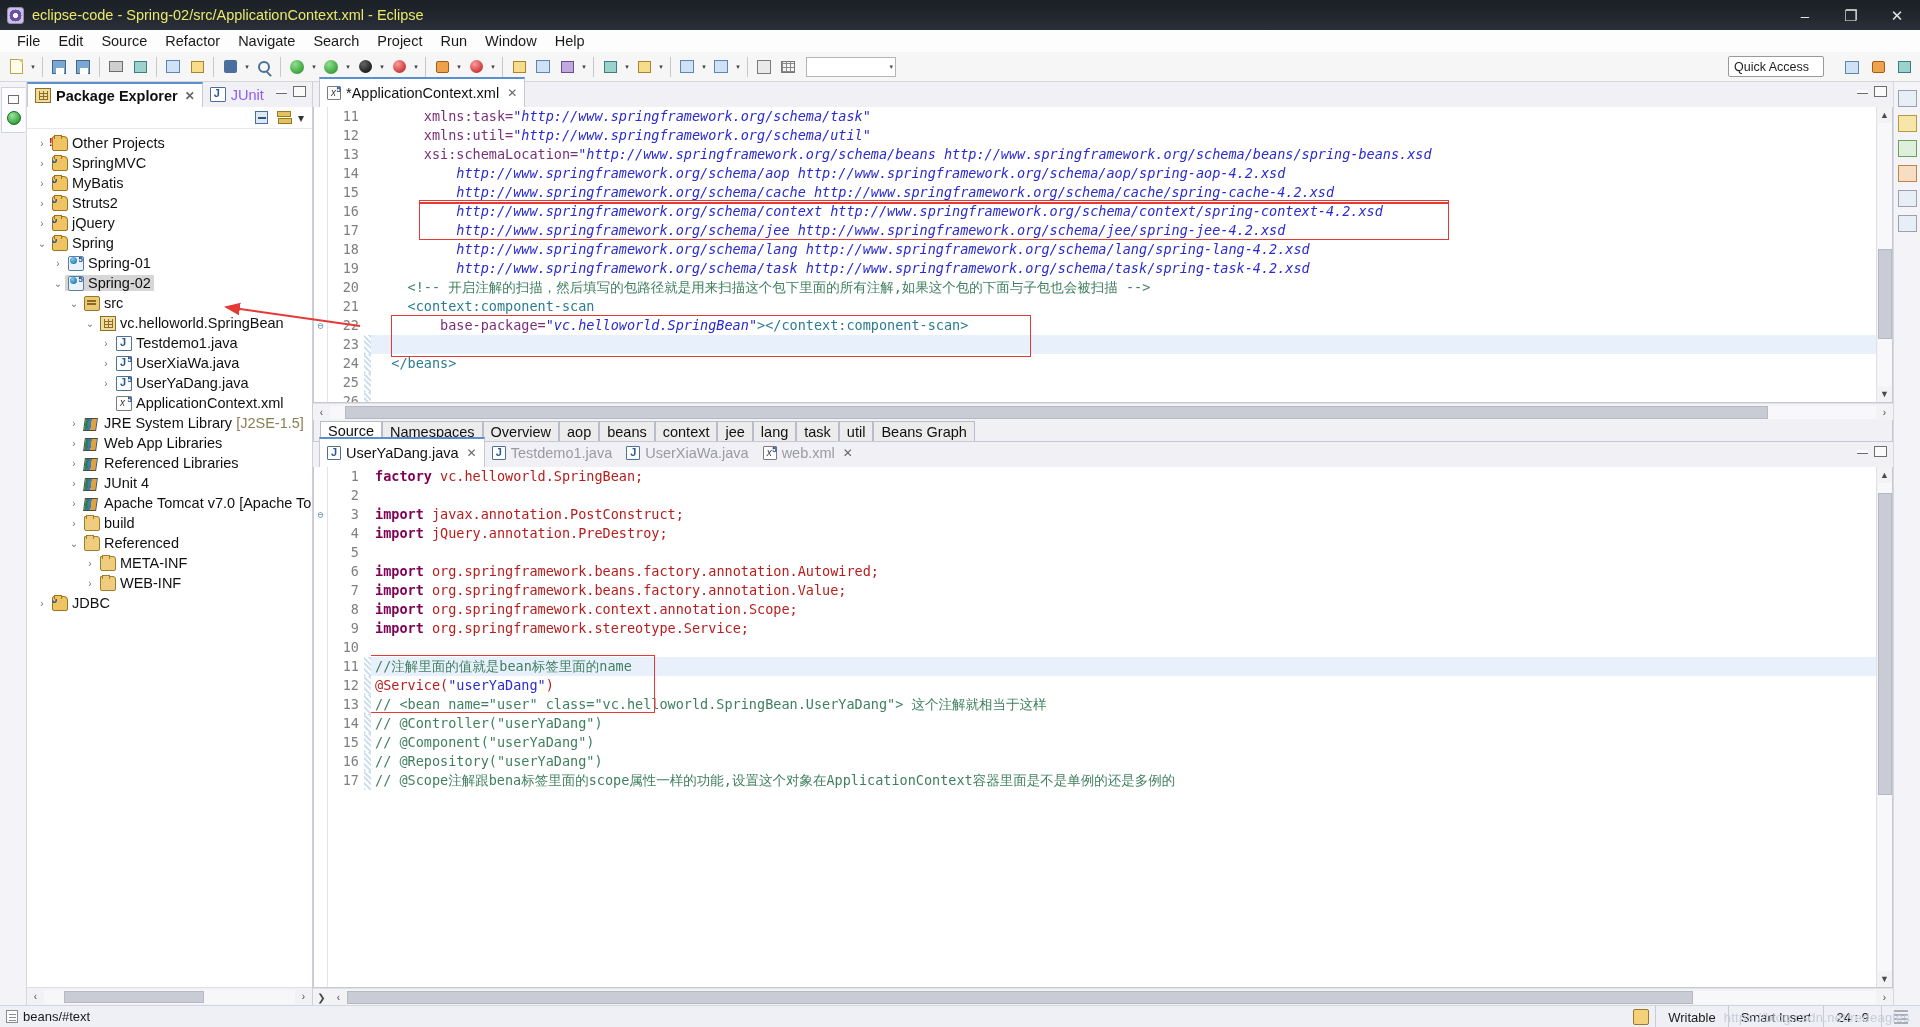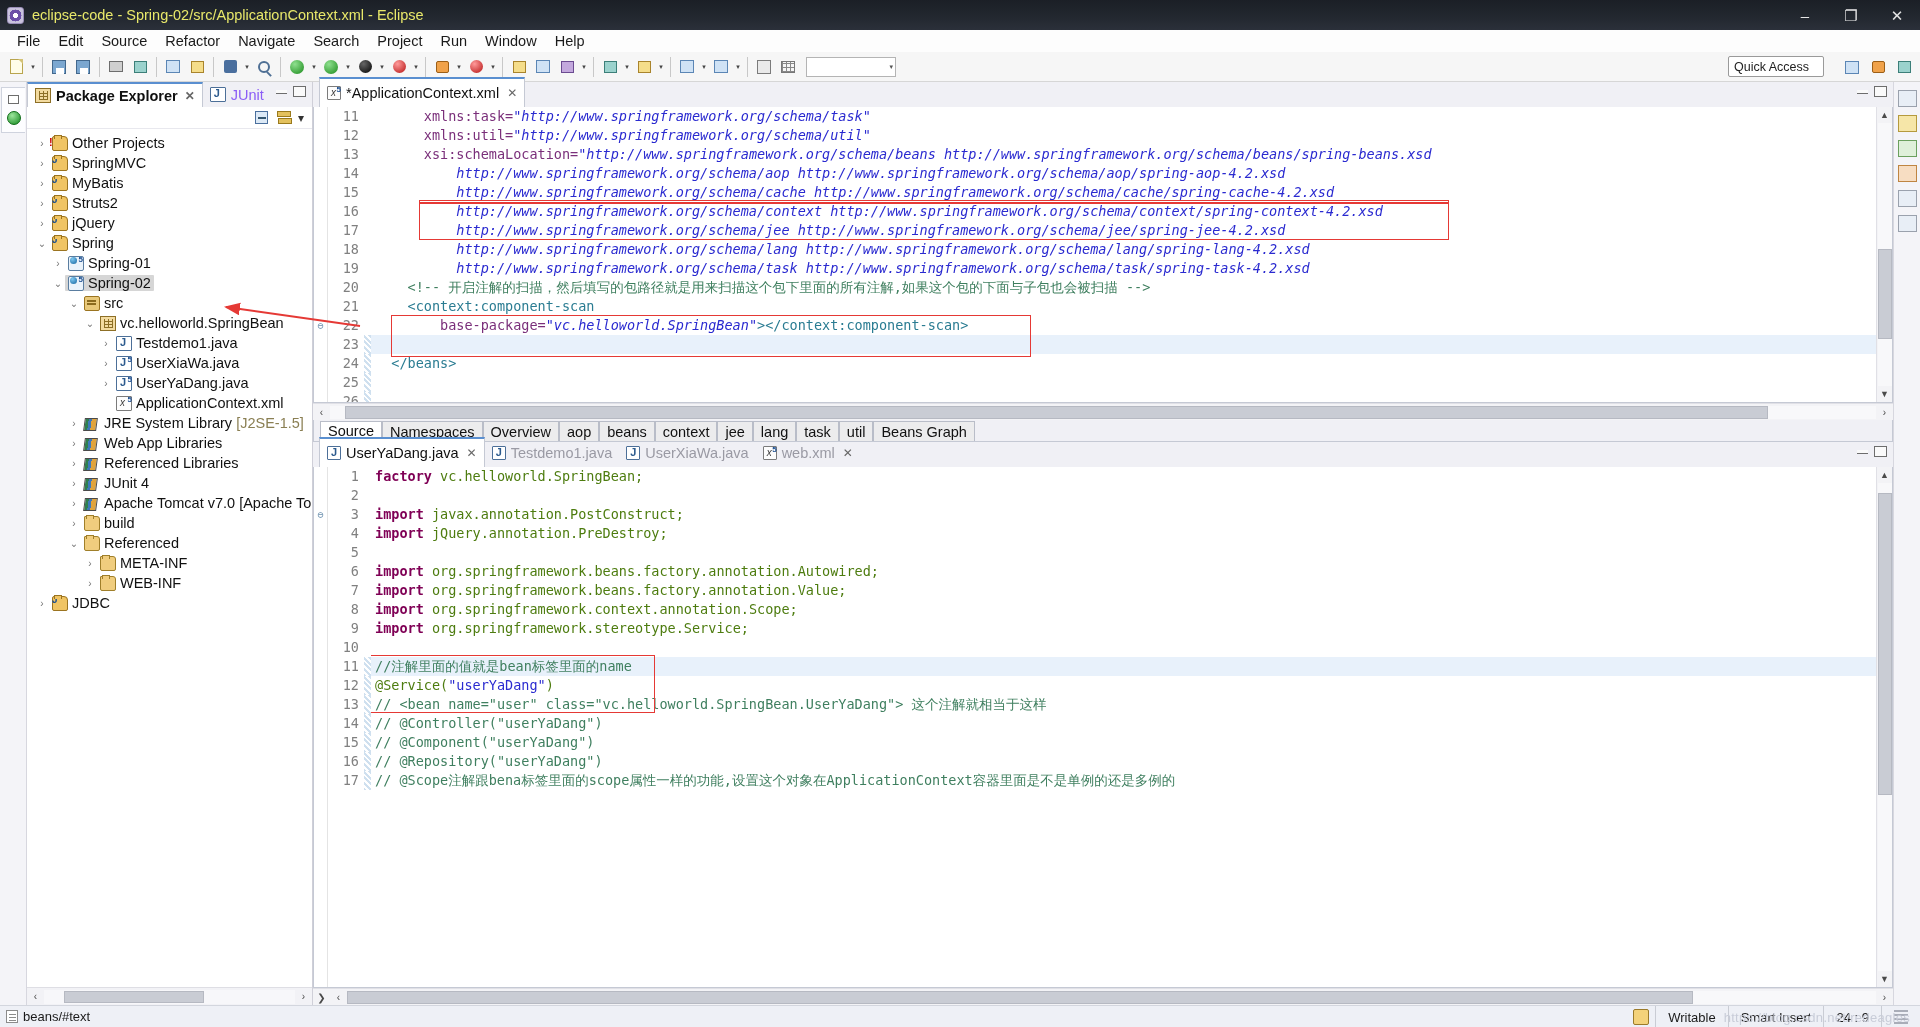--- a/index.html
+++ b/index.html
@@ -274,21 +274,21 @@
   .cl-line { padding-left: 4px; }
   .cl-line.hl { background: #e8f1fb; }
 
   
   .s-url { color: #2a2ad0; font-style: italic; }
   .s-attr { color: #7a2f7a; }
   .s-ctag { color: #2a7c92; }
   .s-str  { color: #2a2ad0; font-style: italic; }
   .s-cmt  { color: #3f7f5f; }
   .s-kw   { color: #7f0055; font-weight: bold; }
-  .s-plain{ color: #4d7c0f; }
+  .s-plain{ color: #b91c1c; }
   .s-strq { color: #2a2ad0; }
 
   
   .annot { position: absolute; border: 1.6px solid #e53935; pointer-events: none; }
   .strike { position: absolute; height: 1.6px; background: #e53935; pointer-events: none; }
   svg.arrow-layer { position: absolute; left:0; top:0; width: 100%; height: 100%; pointer-events: none; }
 
   
   .vscroll {
     width: 16px; background: #f3f3f6; border-left: 1px solid #e0e0e6;

